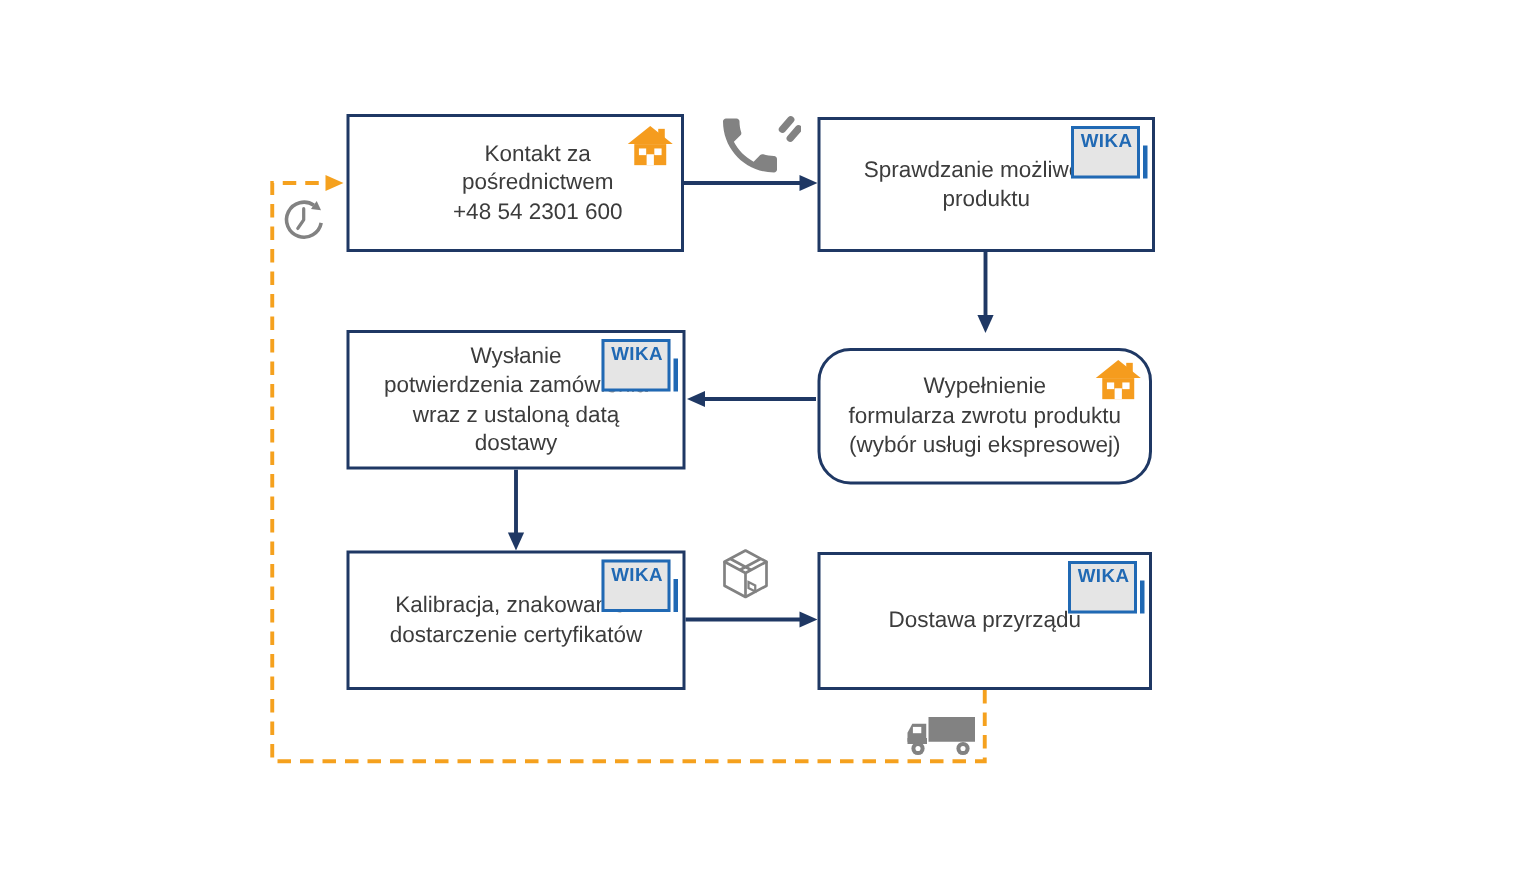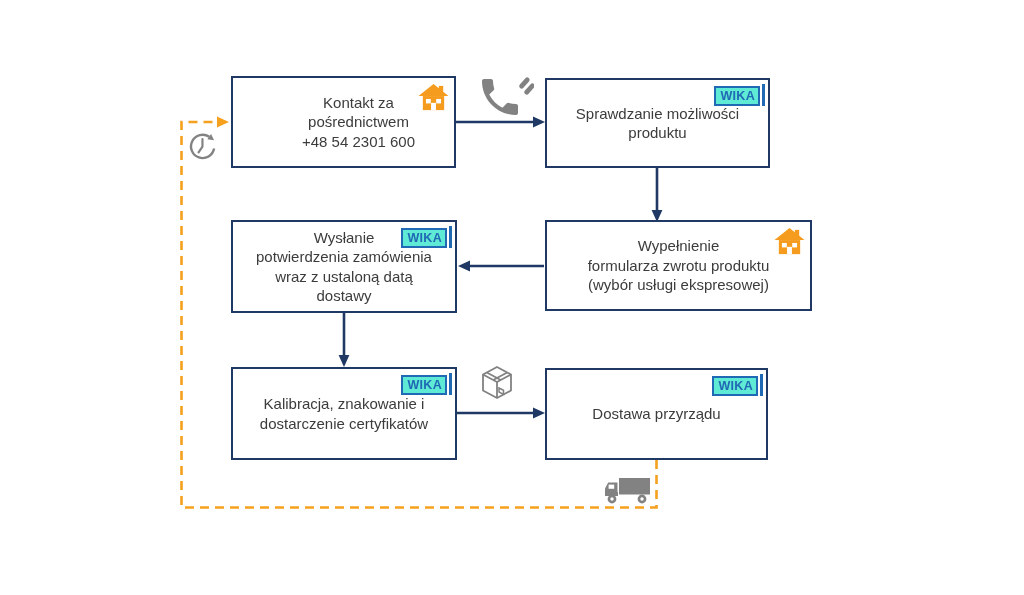--- a/index.html
+++ b/index.html
@@ -17,22 +17,22 @@
     border:2.5px solid var(--navy);
     display:flex;align-items:center;justify-content:center;
     text-align:center;color:var(--text);
     font-size:15px;line-height:19.5px;
   }
   .fbox .lbl{white-space:pre-line;display:block;padding:0 8px;}
   .corner-house{position:absolute;top:5px;right:5px;width:31px;height:30px;}
   .wika{position:absolute;top:4px;right:3px;display:flex;align-items:flex-end;}
   .wika-word{
     display:block;border:2px solid var(--wika-blue);color:var(--wika-blue);
-    background:#5eead4;font-weight:700;font-size:12.5px;line-height:1;
-    padding:2px 3px 2px 4px;letter-spacing:.3px;
+    background:#e5e5e5;font-weight:700;font-size:12.5px;line-height:1;
+    padding:2px 3px 16px 4px;letter-spacing:.3px;
   }
   .wika-bar{width:3.5px;height:22px;background:var(--wika-blue);margin-left:1.5px;}
   .float-icon{position:absolute;}
   .gray-fill{fill:var(--gray);stroke:none;}
   .gray-stroke{stroke:var(--gray);fill:none;}
   .orange-fill{fill:var(--orange-house);stroke:none;}
 </style>
 </head>
 <body>
 
@@ -75,21 +75,21 @@
 
   <div class="fbox" style="left:545px;top:78px;width:225px;height:90px;">
     <span class="lbl">Sprawdzanie możliwości
 produktu</span>
     <div class="wika">
       <span class="wika-word">WIKA</span>
       <span class="wika-bar"></span>
     </div>
   </div>
 
-  <div class="fbox" style="left:545px;top:220px;width:267px;height:91px;">
+  <div class="fbox" style="left:545px;top:232px;width:223px;height:91px;border-radius:22px;">
     <span class="lbl">Wypełnienie
 formularza zwrotu produktu
 (wybór usługi ekspresowej)</span>
     <svg class="corner-house" viewBox="0 0 32 30">
       <rect class="orange-fill" x="21.5" y="2.5" width="4.5" height="8"></rect>
       <polygon class="orange-fill" points="16,0.5 0.5,13 31.5,13"></polygon>
       <rect class="orange-fill" x="5" y="13" width="22" height="14.5"></rect>
       <rect fill="#ffffff" x="8.2" y="16" width="5" height="4.6"></rect>
       <rect fill="#ffffff" x="18.8" y="16" width="5" height="4.6"></rect>
       <rect fill="#ffffff" x="13.5" y="20" width="5" height="7.5"></rect>

